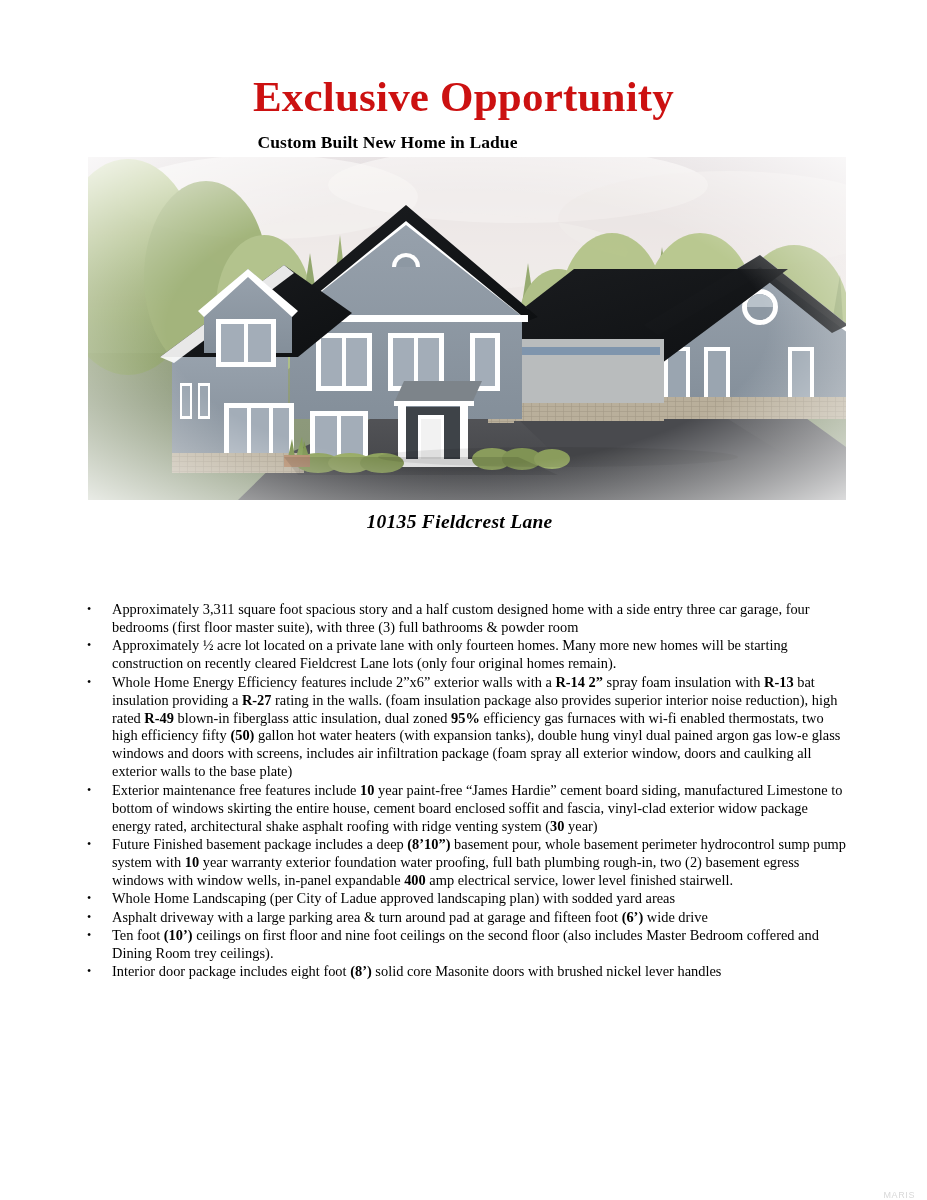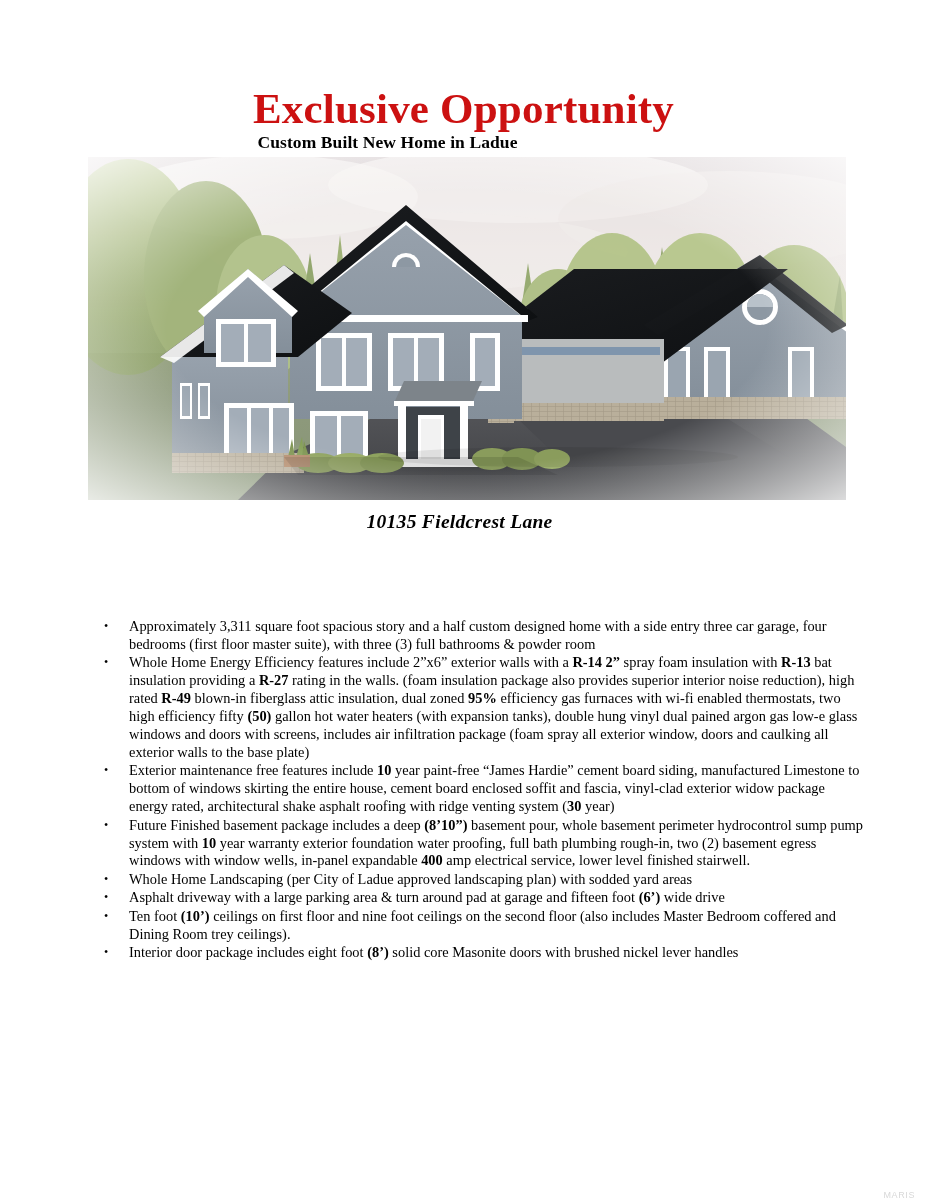--- a/index.html
+++ b/index.html
@@ -21,21 +21,20 @@
     position: absolute;
     top: 74px;
     left: 0;
     width: 927px;
     text-align: center;
     font-size: 43px;
     font-weight: bold;
     color: #cc1111;
     letter-spacing: 0.2px;
     line-height: 1.05;
-    margin-top: 12px;
   }
   #subhead {
     position: absolute;
     top: 132px;
     left: 0;
     width: 775px;
     text-align: center;
     font-size: 17.5px;
     font-weight: bold;
     color: #000000;
@@ -67,21 +66,21 @@
     line-height: 1.42;
     letter-spacing: 0.3px;
   }
 
   
   #features {
     position: absolute;
     top: 601px;
     left: 84px;
     width: 765px;
-    margin: 17px;
+    margin: 0;
     padding: 0;
     list-style: none;
     font-size: 14.4px;
     line-height: 1.245;
   }
   #features li {
     position: relative;
     padding-left: 28px;
     margin: 0 0 0.5px 0;
     text-align: left;
@@ -299,20 +298,21 @@
     <rect x="0" y="0" width="758" height="343" fill="url(#vign)"></rect>
   </svg>
 </div>
 
 <div id="address">
   <div>10135 Fieldcrest Lane</div>
 </div>
 
 <ul id="features">
     <li><span>Approximately 3,311 square foot spacious story and a half custom designed home with a side entry three car garage, four bedrooms (first floor master suite), with three (3) full bathrooms &amp; powder room</span></li>
+    <li><span>Approximately ½ acre lot located on a private lane with only fourteen homes. Many more new homes will be starting construction on recently cleared Fieldcrest Lane lots (only four original homes remain).</span></li>
     <li><span>Whole Home Energy Efficiency features include 2”x6” exterior walls with a </span><b>R-14 2”</b><span> spray foam insulation with </span><b>R-13</b><span> bat insulation providing a </span><b>R-27</b><span> rating in the walls. (foam insulation package also provides superior interior noise reduction), high rated </span><b>R-49</b><span> blown-in fiberglass attic insulation, dual zoned </span><b>95%</b><span> efficiency gas furnaces with wi-fi enabled thermostats, two high efficiency fifty </span><b>(50)</b><span> gallon hot water heaters (with expansion tanks), double hung vinyl dual pained argon gas low-e glass windows and doors with screens, includes air infiltration package (foam spray all exterior window, doors and caulking all exterior walls to the base plate)</span></li>
     <li><span>Exterior maintenance free features include </span><b>10</b><span> year paint-free “James Hardie” cement board siding, manufactured Limestone to bottom of windows skirting the entire house, cement board enclosed soffit and fascia, vinyl-clad exterior widow package energy rated, architectural shake asphalt roofing with ridge venting system (</span><b>30</b><span> year)</span></li>
     <li><span>Future Finished basement package includes a deep </span><b>(8’10”)</b><span> basement pour, whole basement perimeter hydrocontrol sump pump system with </span><b>10</b><span> year warranty exterior foundation water proofing, full bath plumbing rough-in, two (2) basement egress windows with window wells, in-panel expandable </span><b>400</b><span> amp electrical service, lower level finished stairwell.</span></li>
     <li><span>Whole Home Landscaping (per City of Ladue approved landscaping plan) with  sodded yard areas</span></li>
     <li><span>Asphalt driveway with a large parking area &amp; turn around pad at garage and fifteen foot </span><b>(6’)</b><span> wide drive</span></li>
     <li><span>Ten foot </span><b>(10’)</b><span> ceilings on first floor and nine foot ceilings on the second floor (also includes Master Bedroom coffered and Dining Room trey ceilings).</span></li>
     <li><span>Interior door package includes eight foot </span><b>(8’)</b><span> solid core Masonite doors with brushed nickel lever handles</span></li>
   </ul>
 
 <div id="watermark">MARIS</div>

